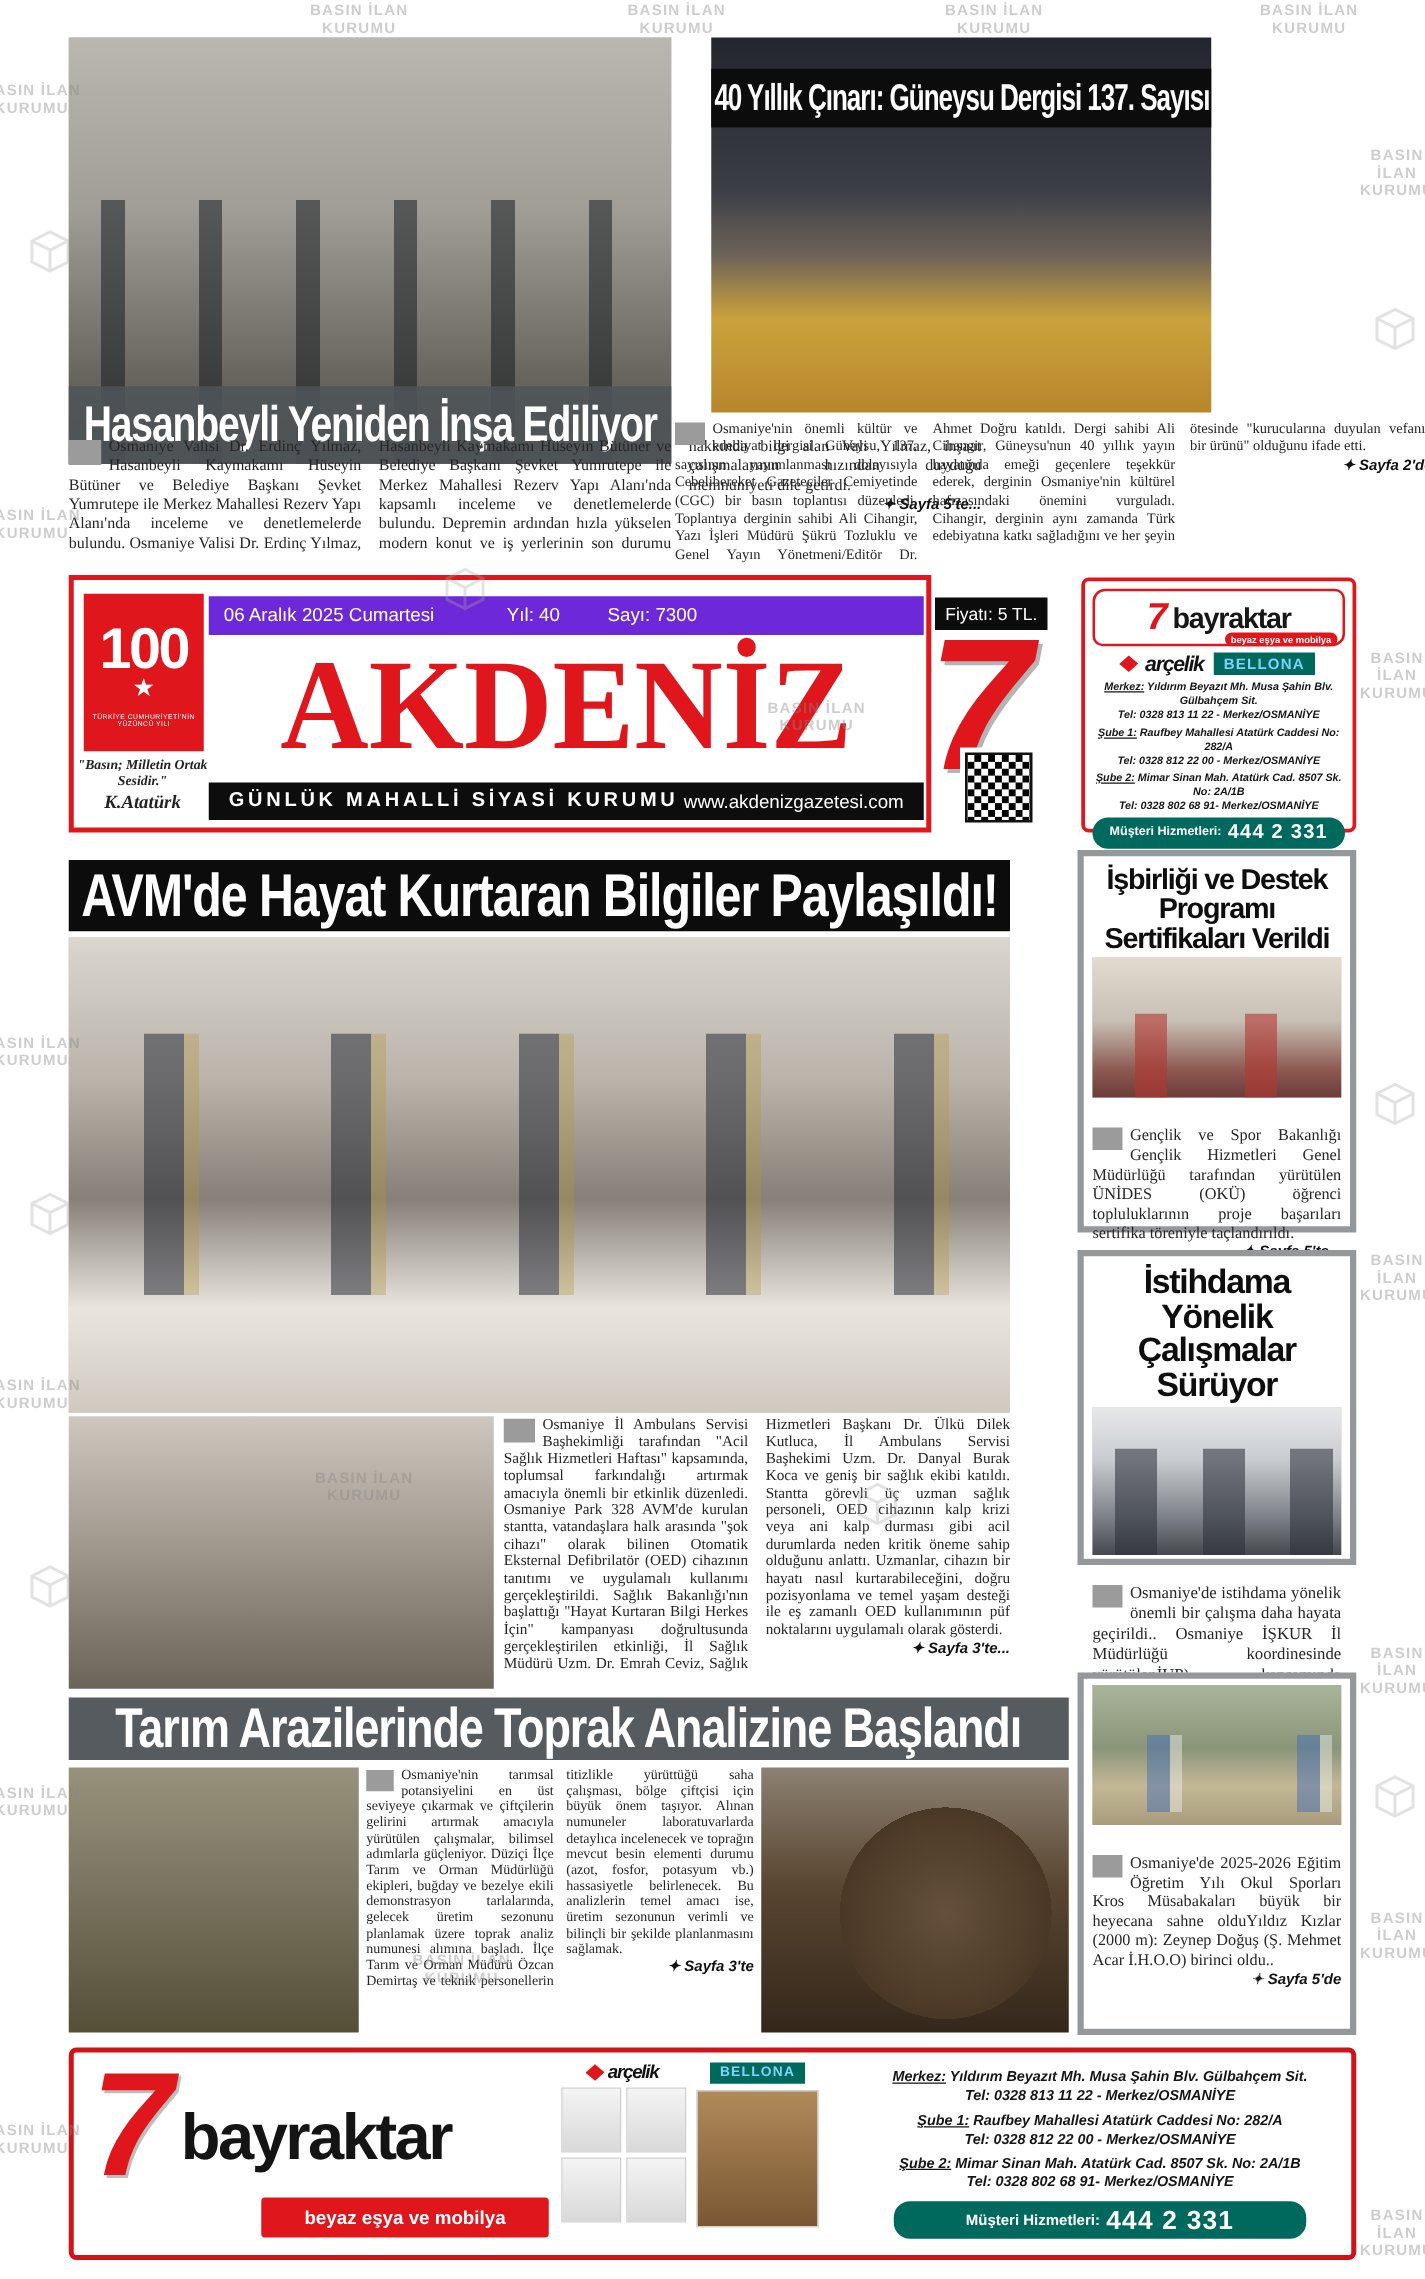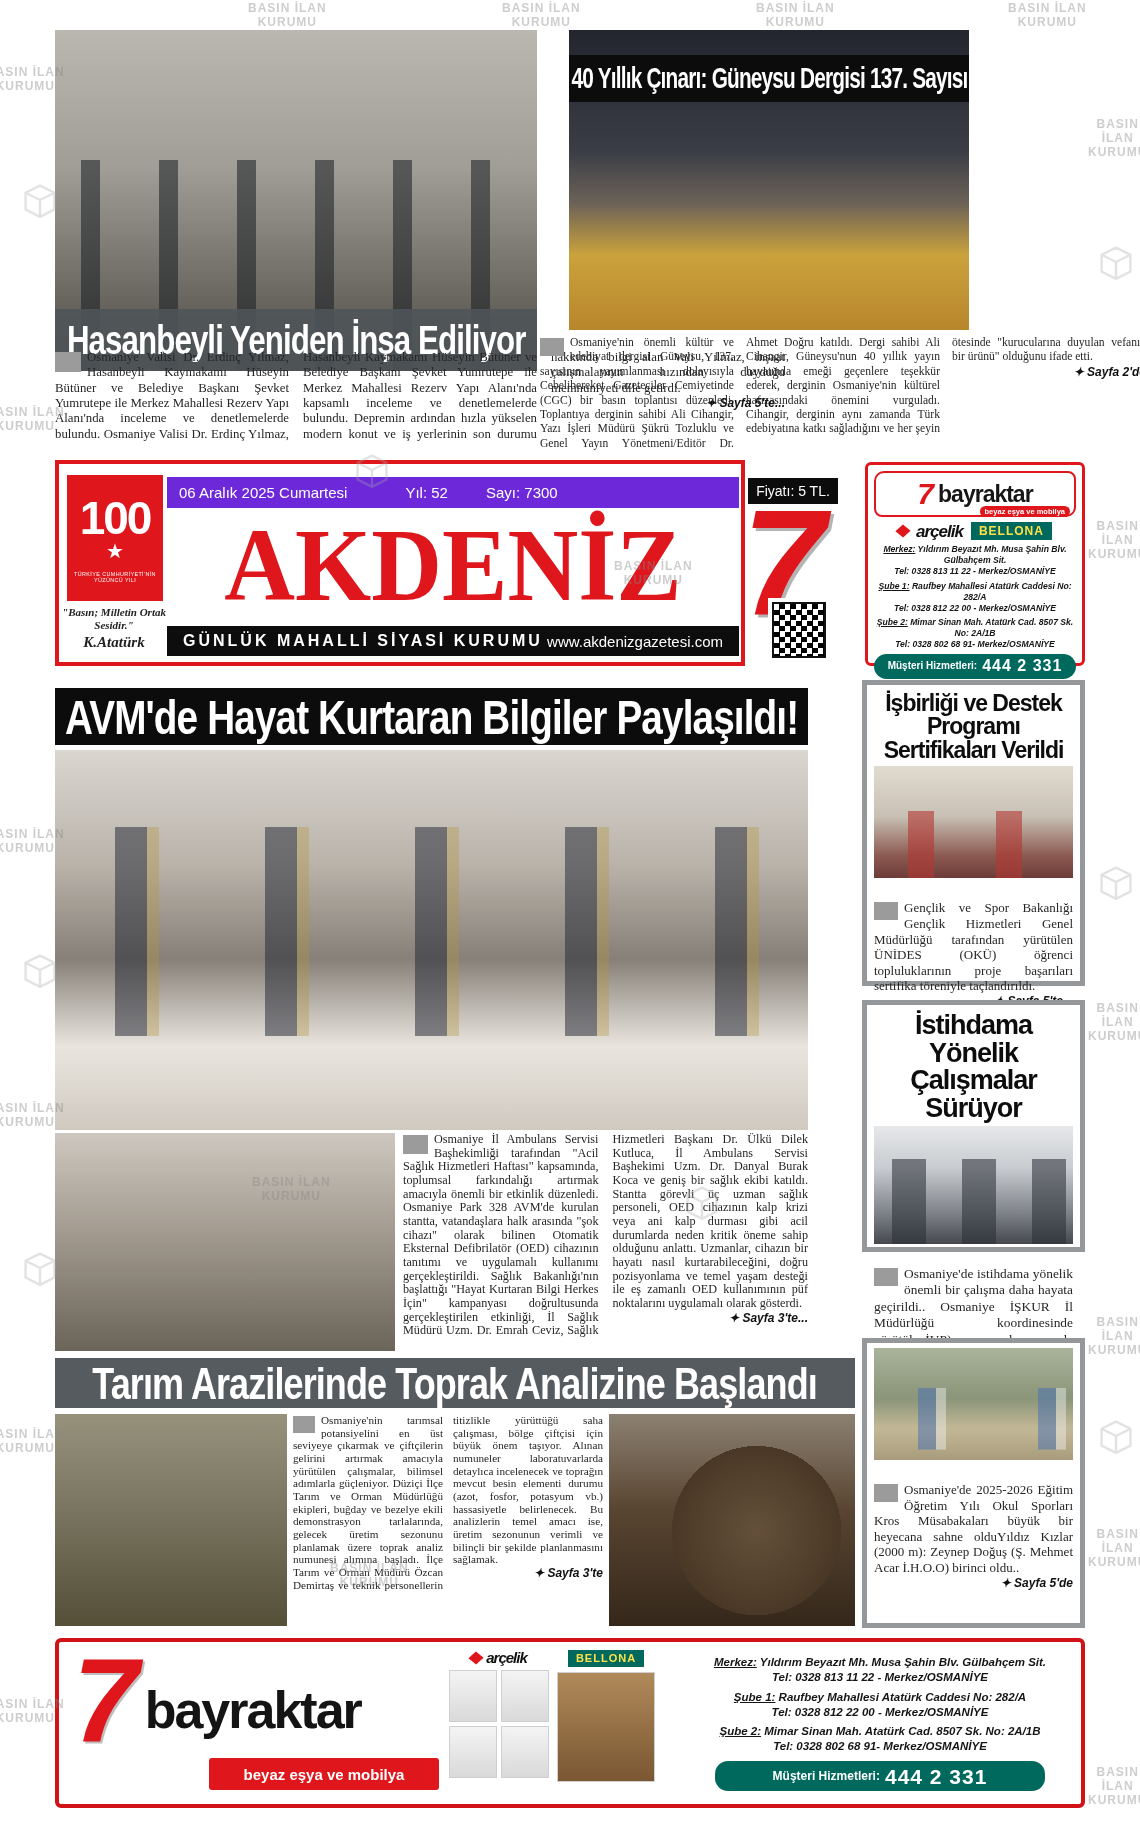--- a/index.html
+++ b/index.html
@@ -80,21 +80,21 @@
   .adbox{position:absolute;border:3px solid #df161c;border-radius:6px;background:#fff;box-sizing:border-box;}
   .logo-row{border:2px solid #df161c;border-radius:10px 8px;position:relative;height:42px;
             display:flex;align-items:center;justify-content:center;gap:4px;margin:2px;}
   .mini7{font:italic 900 30px/1 "Liberation Sans", sans-serif;color:#df161c;}
   .bname{font:800 23px/1 "Liberation Sans", sans-serif;color:#161616;letter-spacing:-1px;}
   .btag{position:absolute;right:4px;bottom:-2px;background:#df161c;color:#fff;border-radius:6px;
         font:700 7.5px/1 "Liberation Sans", sans-serif;padding:2px 5px;}
   .partner-row{display:flex;align-items:center;justify-content:center;gap:8px;margin:5px 0 4px 0;}
   .diamond{width:10px;height:10px;background:#df161c;transform:rotate(40deg) skew(-8deg);}
   .arc{font:italic 800 17px/1 "Liberation Sans", sans-serif;color:#111;letter-spacing:-1px;}
-  .bel{background:#00695e;color:#fde047;font:800 12px/1 "Liberation Sans", sans-serif;
+  .bel{background:#00695e;color:#7dd3fc;font:800 12px/1 "Liberation Sans", sans-serif;
        letter-spacing:1px;padding:3px 8px;}
   .addr{text-align:center;font:italic 700 8.6px/1.3 "Liberation Sans", sans-serif;color:#151515;margin-bottom:3px;}
   .addr .lbl{text-decoration:underline;}
   .cs-pill{background:#00695e;border-radius:13px;color:#fff;display:flex;align-items:center;justify-content:center;
            gap:5px;height:25px;font-family:"Liberation Sans", sans-serif;margin:2px 2px 0 2px;}
   .cs-pill .cs-l{font:700 10px/1 "Liberation Sans", sans-serif;}
   .cs-pill .cs-p{font:800 16px/1 "Liberation Sans", sans-serif;letter-spacing:1px;}
   
   .bb{left:55px;top:1638px;width:1030px;height:170px;border:4px solid #d01317;display:flex;}
   .bb-left{position:relative;width:390px;display:flex;align-items:flex-start;padding:8px 0 0 14px;box-sizing:border-box;}
@@ -233,21 +233,21 @@
   </div>
 </div>
 <div class="bodytext cols2" style="left:540px;top:336px;width:400px;height:118px;column-gap:12px;font-size:11.6px;line-height:1.24;">
   <span class="dropsq" style="width:24px;height:18px;"></span><span>Osmaniye'nin önemli kültür ve edebiyat dergisi Güneysu, 137. sayısının yayımlanması dolayısıyla Cebelibereket Gazeteciler Cemiyetinde (CGC) bir basın toplantısı düzenledi. Toplantıya derginin sahibi Ali Cihangir, Yazı İşleri Müdürü Şükrü Tozluklu ve Genel Yayın Yönetmeni/Editör Dr. Ahmet Doğru katıldı. Dergi sahibi Ali Cihangir, Güneysu'nun 40 yıllık yayın hayatında emeği geçenlere teşekkür ederek, derginin Osmaniye'nin kültürel hafızasındaki önemini vurguladı. Cihangir, derginin aynı zamanda Türk edebiyatına katkı sağladığını ve her şeyin ötesinde "kurucularına duyulan vefanın bir ürünü" olduğunu ifade etti.</span>
   <span class="ref">✦ Sayfa 2'de</span>
 </div>
 
 <div class="mast">
   <div class="m-datebar">
     <span>06 Aralık 2025 Cumartesi</span>
-    <span style="margin-left:58px;">Yıl: 52</span>
+    <span style="margin-left:58px;">Yıl: 40</span>
     <span style="margin-left:38px;">Sayı: 7300</span>
   </div>
   <div class="m-logo100">
     <div style="font-size:46px;font-weight:800;margin-top:16px;letter-spacing:-2px;">100</div>
     <div style="font-size:20px;line-height:.6;">★</div>
     <div style="font-size:5.4px;margin-top:14px;letter-spacing:.4px;">TÜRKİYE CUMHURİYETİ'NİN YÜZÜNCÜ YILI</div>
   </div>
   <div class="m-title">
     <span>AKDENİZ</span>
   </div>

